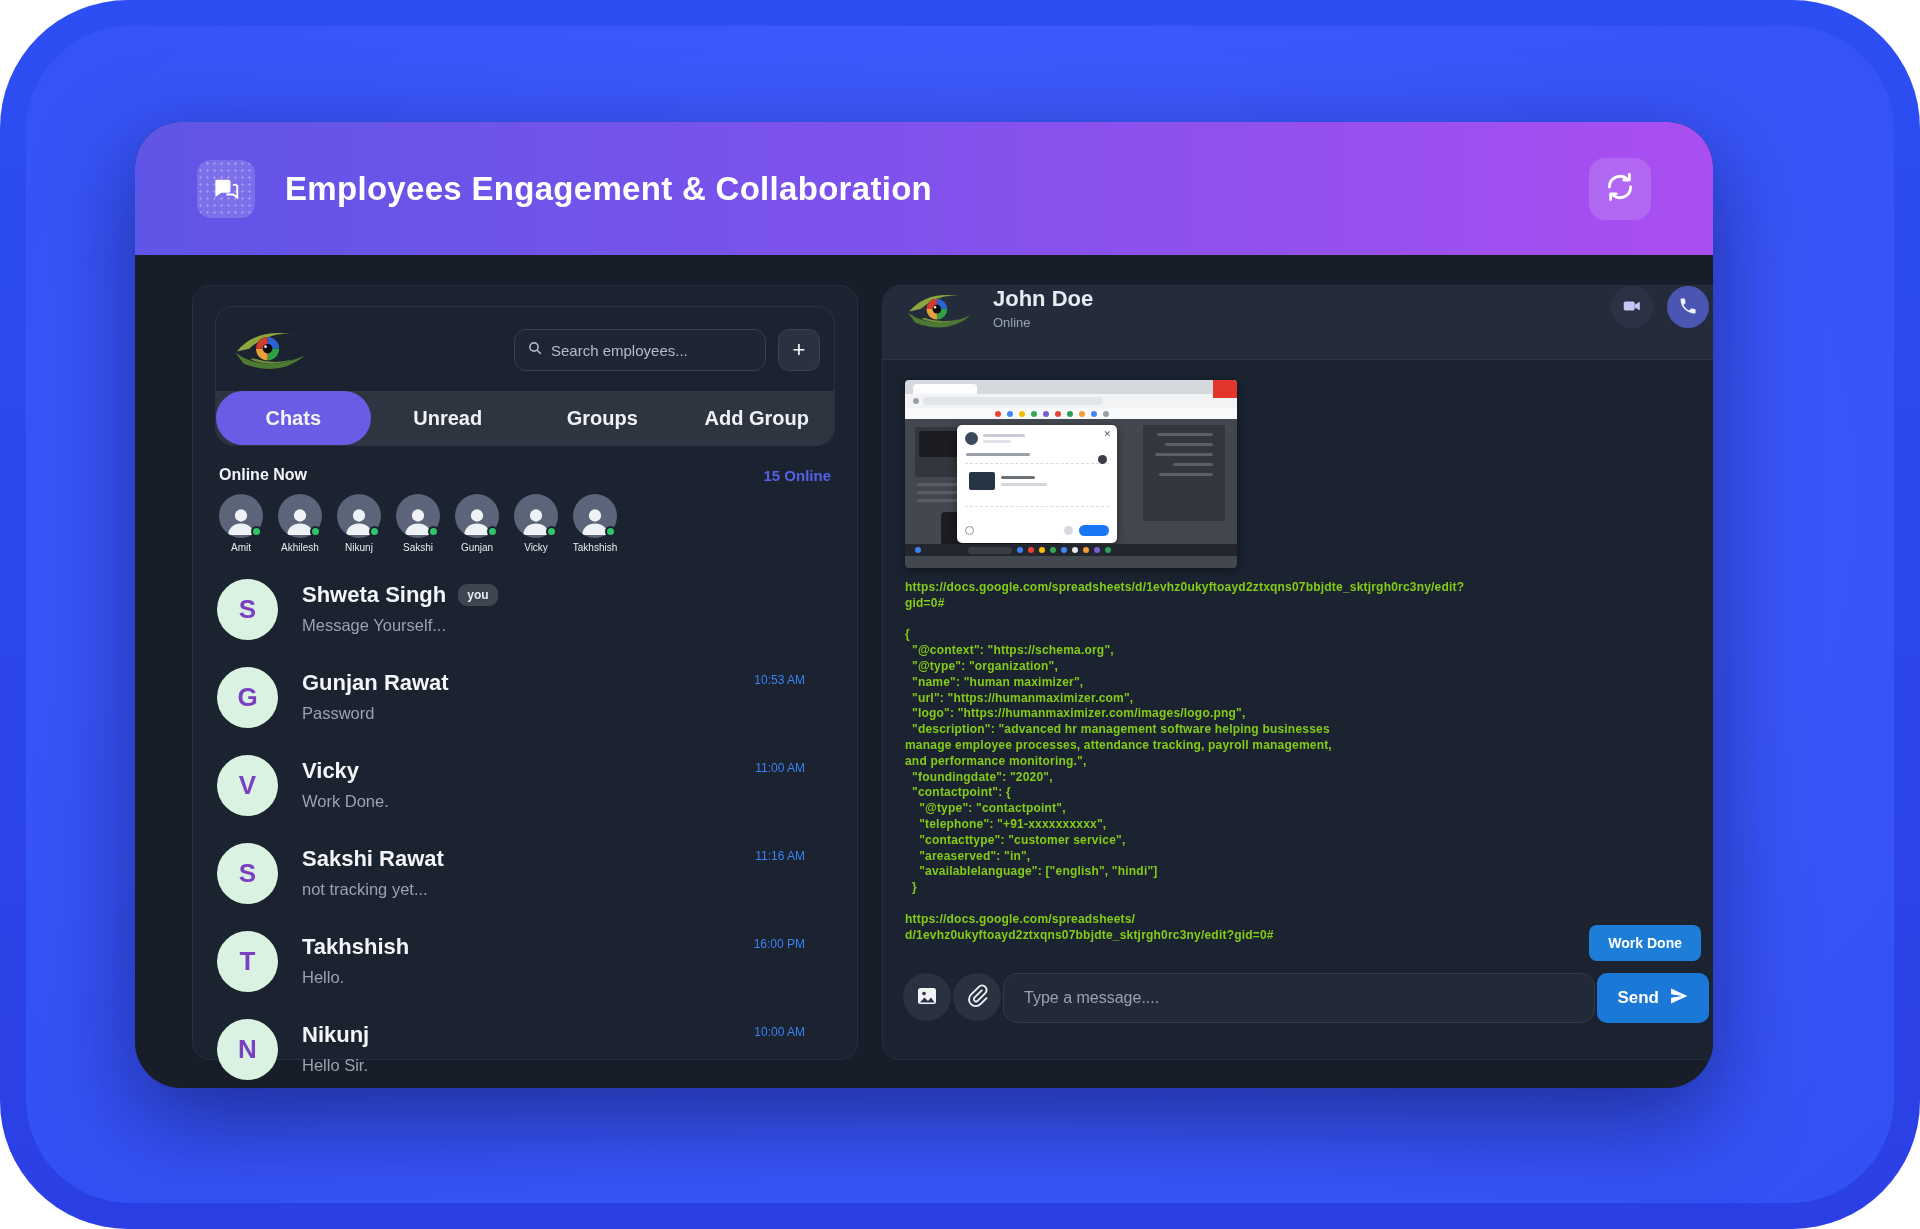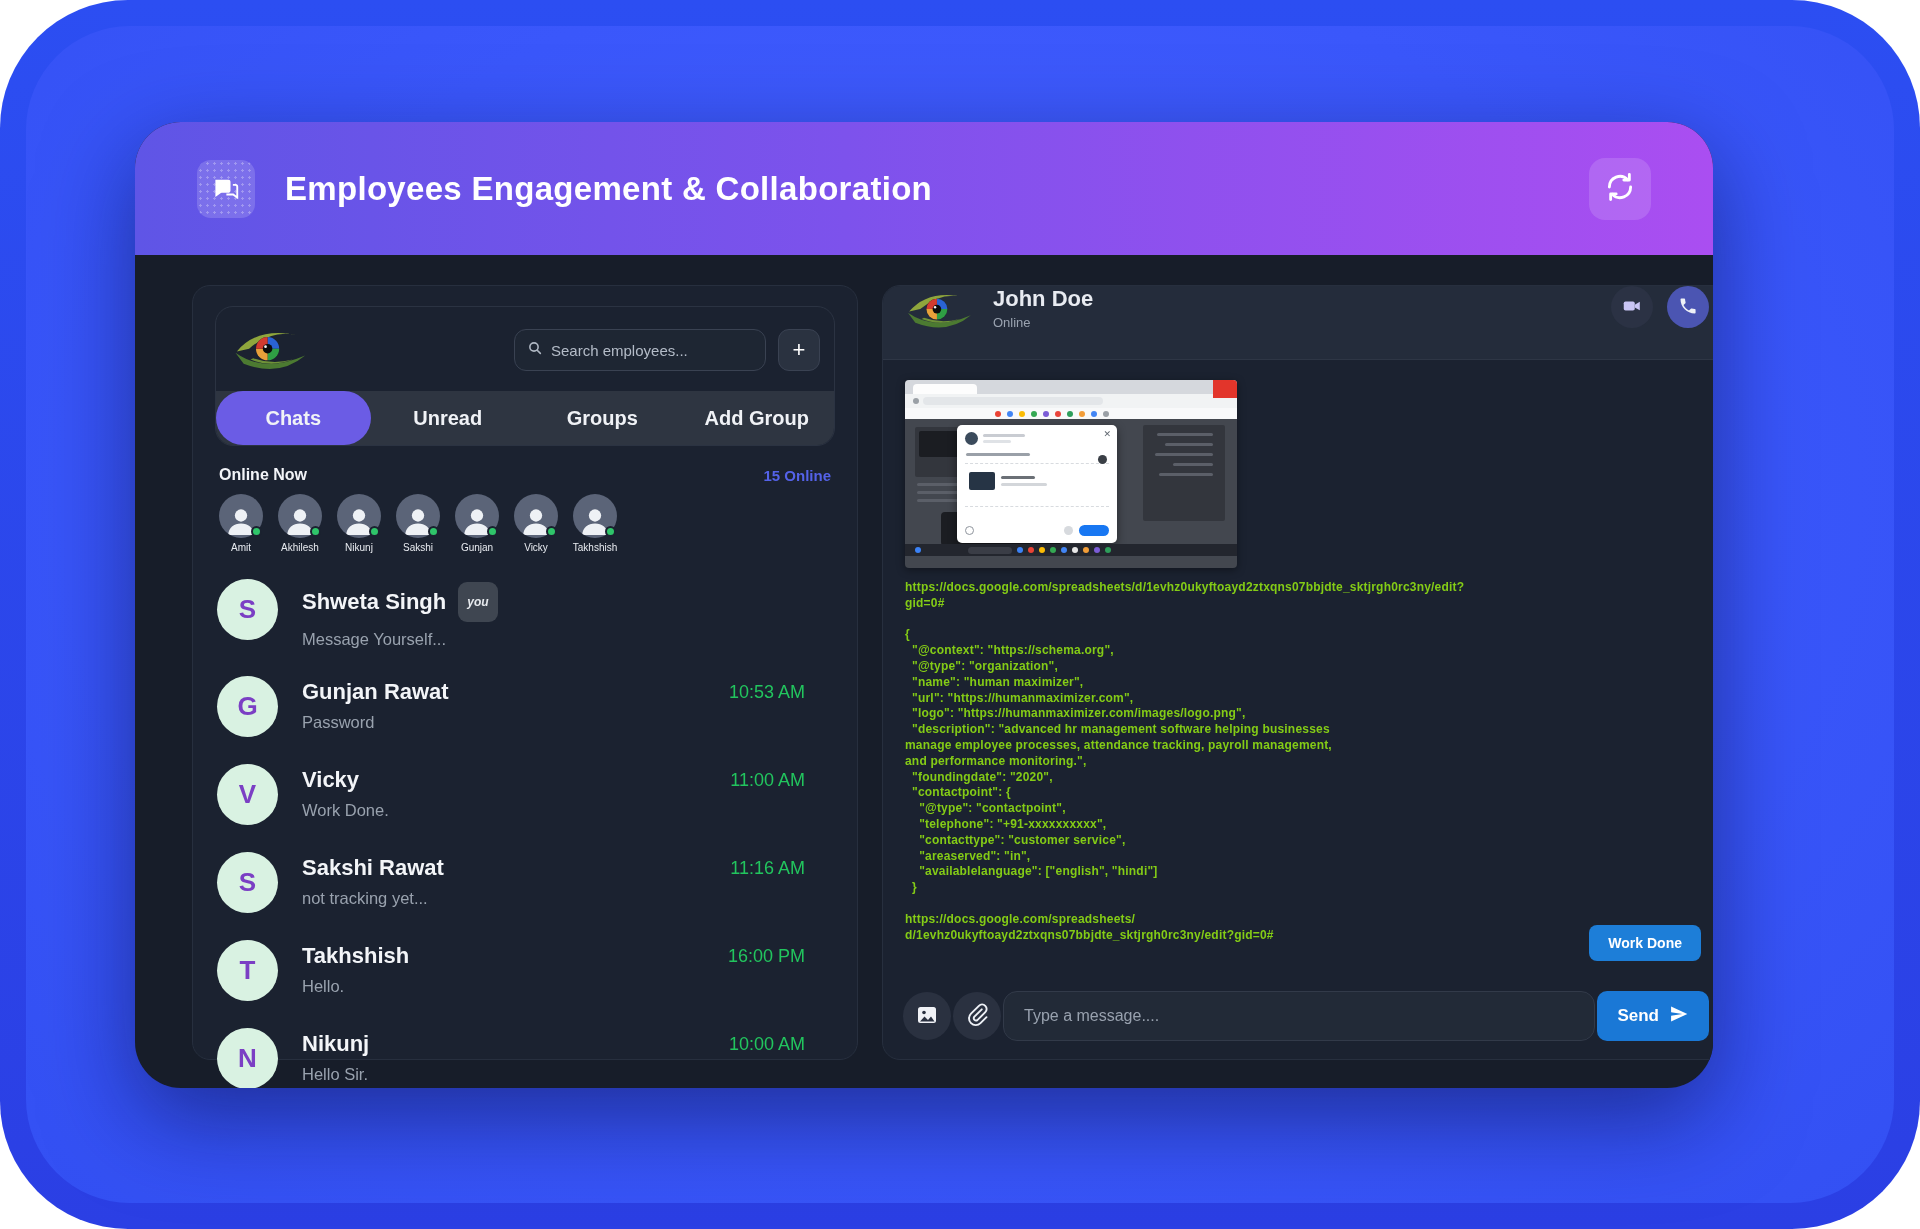--- a/index.html
+++ b/index.html
@@ -68,23 +68,23 @@
   .chat-list { margin-top:26px; }
   .chat-row { position:relative; display:flex; align-items:flex-start; padding:0 2px;
               margin-bottom:27px; cursor:pointer; }
   .chat-avatar { width:61px; height:61px; border-radius:50%; background:#d9f2e2;
                  color:#7b3fc4; font-size:26px; font-weight:bold; display:flex;
                  align-items:center; justify-content:center; flex:none; }
   .chat-main { margin-left:24px; padding-top:3px; }
   .chat-name-row { display:flex; align-items:center; gap:12px; }
   .chat-name { color:#f3f5f8; font-size:22px; font-weight:bold; }
   .you-badge { background:#3f4651; color:#e7eaee; font-size:12px; font-weight:bold;
-               border-radius:9px; padding:13px 9px;font-style:italic; }
+               border-radius:9px; padding:4px 9px; }
   .chat-preview { color:#99a2ae; font-size:16.5px; margin-top:8px; }
-  .chat-time { position:absolute; right:30px; top:6px; color:#22c55e; font-size:18px; }
+  .chat-time { position:absolute; right:30px; top:6px; color:#3b82f6; font-size:12px; }
 
   
   .right-panel { position:absolute; left:747px; top:30px; width:848px; height:775px;
                  background:#1b2230; border:1px solid #272f3e; border-radius:18px;
                  display:flex; flex-direction:column; overflow:hidden; }
   .chat-header { height:74px; background:#242c3b; border-bottom:1px solid #2e3645;
                  display:flex; padding:0 20px; flex:none; }
   .peer-meta { margin-left:16px; }
   .peer-name { color:#e8ebf1; font-size:22px; font-weight:bold; }
   .peer-status { color:#9aa3b0; font-size:13px; margin-top:3px; }
@@ -94,21 +94,21 @@
   .video-btn { background:#2b3244; }
   .phone-btn { background:#4b55b2; }
 
   .chat-body { position:relative; flex:1; padding:20px 22px; }
   .msg-text { margin-top:12px; color:#84cc16; font-size:12px; font-weight:bold;
               line-height:15.8px; letter-spacing:.2px; white-space:pre; }
   .work-done-btn { position:absolute; right:28px; bottom:12px; background:#1d7ed8; color:#fff;
                    font-size:14px; font-weight:bold; border:none; border-radius:8px;
                    padding:10px 19px; cursor:pointer; font-family:"Liberation Sans",sans-serif; }
 
-  .input-bar { height:86px; display:flex; align-items:center; gap:2px; padding:0 20px; flex:none; }
+  .input-bar { height:86px; display:flex; gap:2px; padding:0 20px; flex:none; }
   .icon-btn { width:48px; height:48px; border-radius:50%; background:#2a3140; border:none;
               cursor:pointer; display:flex; align-items:center; justify-content:center; }
   .composer-input { flex:1; height:50px; border-radius:14px; background:#222a37;
                     border:1px solid #323a49; outline:none; padding:0 20px; color:#dfe3ea;
                     font-size:16px; font-family:"Liberation Sans",sans-serif; }
   .composer-input::placeholder { color:#98a1ae; }
   .send-btn { height:50px; border:none; border-radius:10px; background:#1a78d6; color:#fff;
               font-size:17px; font-weight:bold; padding:0 20px; display:flex; align-items:center;
               gap:10px; cursor:pointer; font-family:"Liberation Sans",sans-serif; }
 

